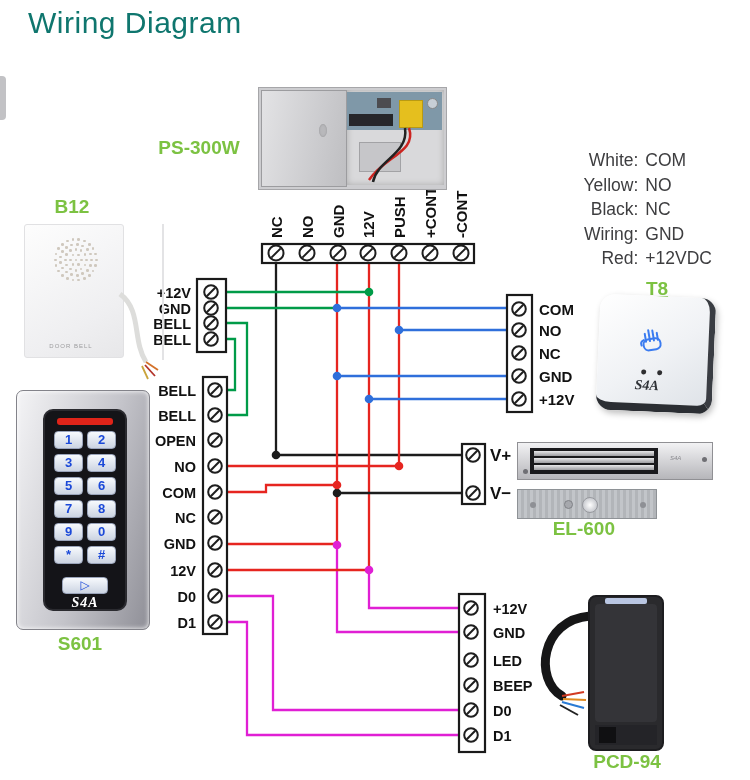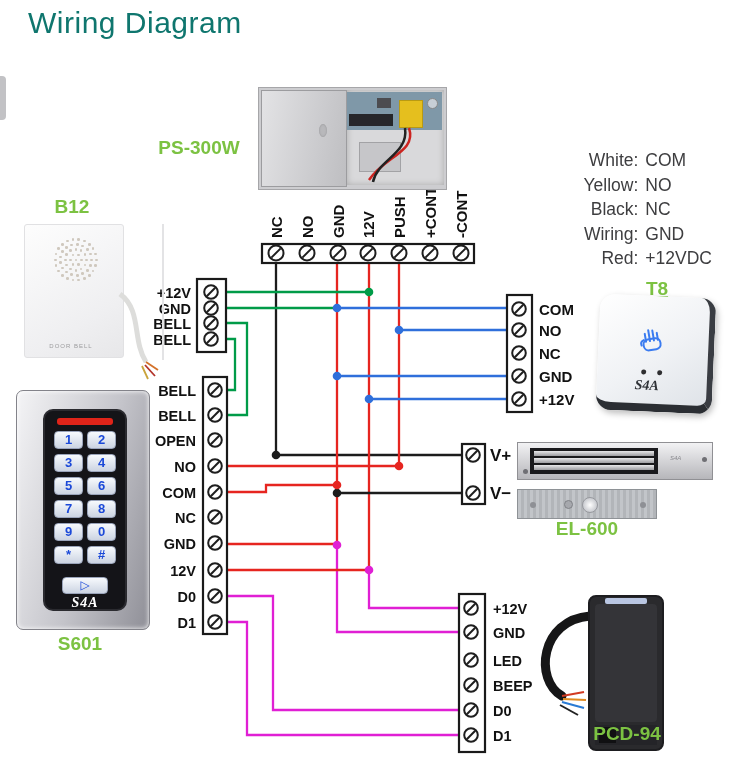--- a/index.html
+++ b/index.html
@@ -404,28 +404,28 @@
   <div class="brand">S4A</div>
   <div class="scr" style="left:5px;top:26px"></div>
   <div class="scr" style="left:184px;top:14px"></div>
 </div>
 <div class="abs" id="armature">
   <div class="hole"></div>
   <div class="scr" style="left:12px"></div>
   <div class="scr big" style="left:46px"></div>
   <div class="scr" style="left:122px"></div>
 </div>
-<div class="abs dev-label" style="left:544px;top:518px;width:86px;">EL-600</div>
+<div class="abs dev-label" style="left:529px;top:518px;width:86px;text-align:right;">EL-600</div>
 
 <svg class="abs" style="left:532px;top:598px;" width="64" height="125">
   <path d="M58,18 C8,22 2,82 30,98" fill="none" stroke="#161617" stroke-width="9" stroke-linecap="round"></path>
   <path d="M30,98 l22,-4" stroke="#d23a22" stroke-width="2" fill="none"></path>
   <path d="M31,101 l23,1" stroke="#e08a20" stroke-width="2" fill="none"></path>
   <path d="M30,104 l22,6" stroke="#2a7bd4" stroke-width="2" fill="none"></path>
   <path d="M28,107 l18,10" stroke="#222" stroke-width="2" fill="none"></path>
 </svg>
 <div class="abs" id="reader">
   <div class="lightbar"></div>
   <div class="face"></div>
   <div class="band"></div>
   <div class="sq"></div>
 </div>
-<div class="abs dev-label" style="left:584px;top:723px;width:86px;">PCD-94</div>
+<div class="abs dev-label" style="left:584px;top:751px;width:86px;">PCD-94</div>
 
 </body></html>

